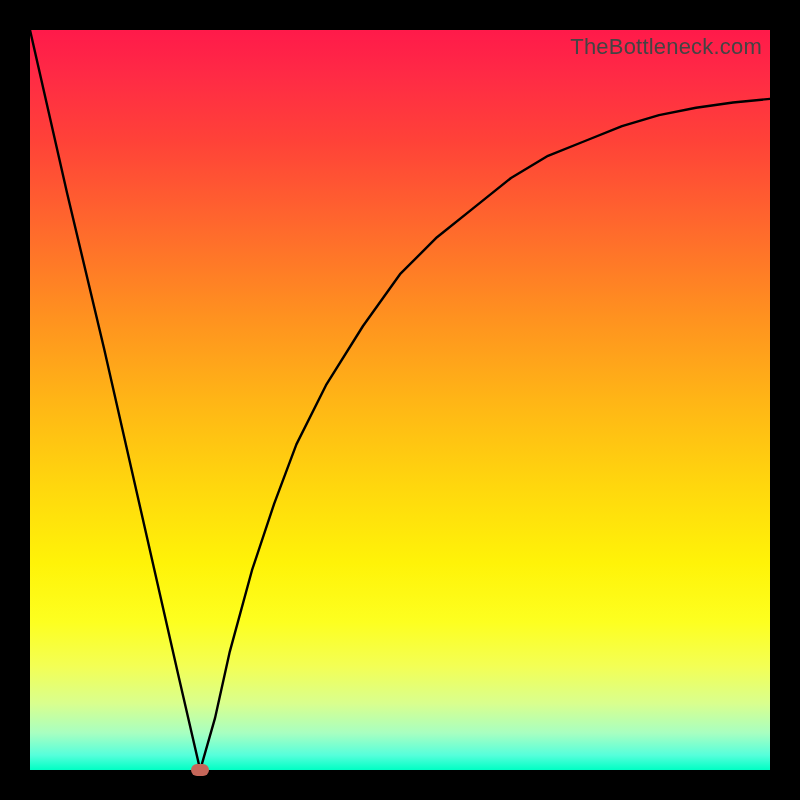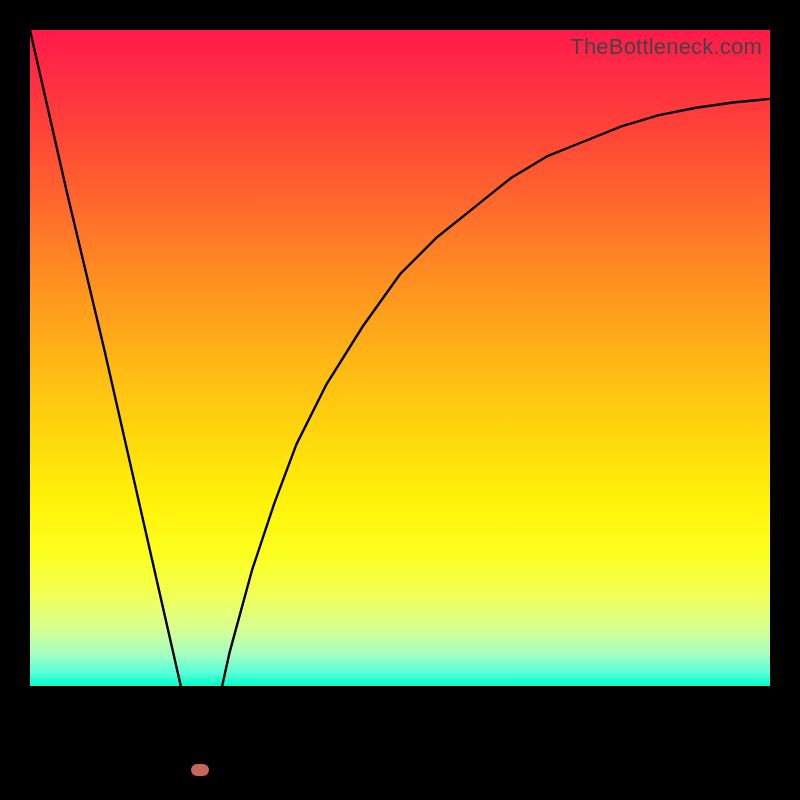--- a/index.html
+++ b/index.html
@@ -15,21 +15,21 @@
     position: relative;
     width: 800px;
     height: 800px;
     background: #000;
   }
   .plot {
     position: absolute;
     left: 30px;
     top: 30px;
     width: 740px;
-    height: 656px;
+    height: 740px;
     background: linear-gradient(to bottom,
       #ff1a4a 0%,
       #ff2a45 6%,
       #ff4238 15%,
       #ff6a2c 27%,
       #ff8f20 38%,
       #ffb516 50%,
       #ffd80d 62%,
       #fff308 72%,
       #fdff20 80%,

